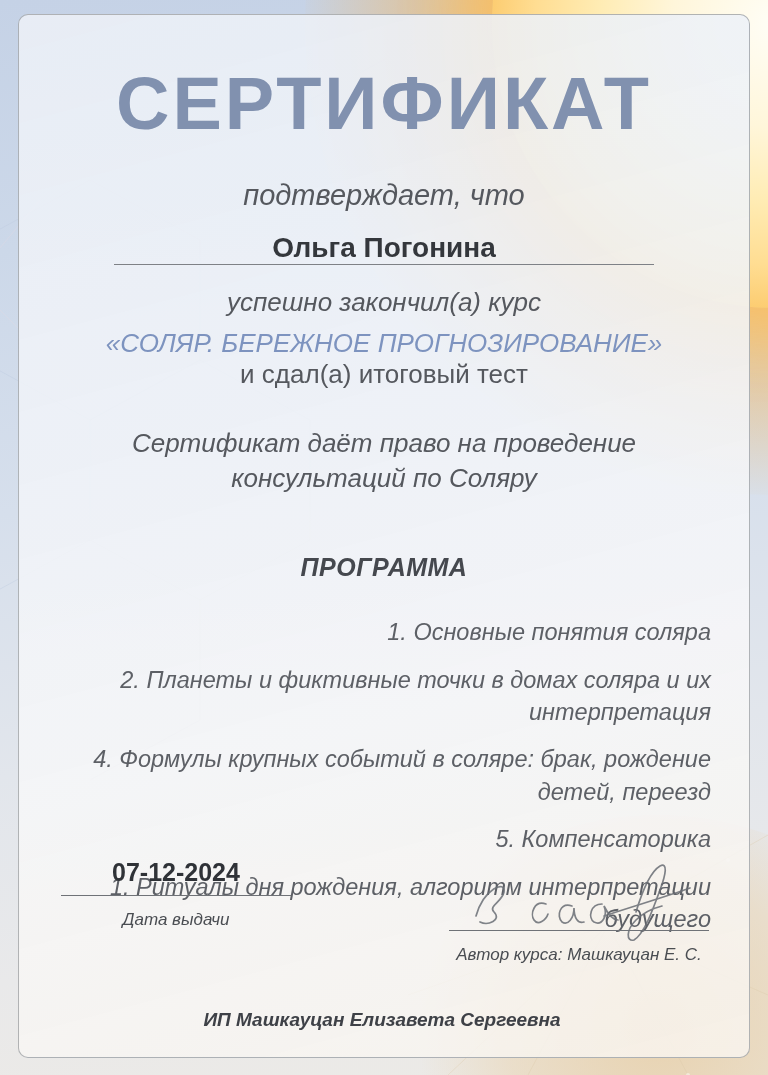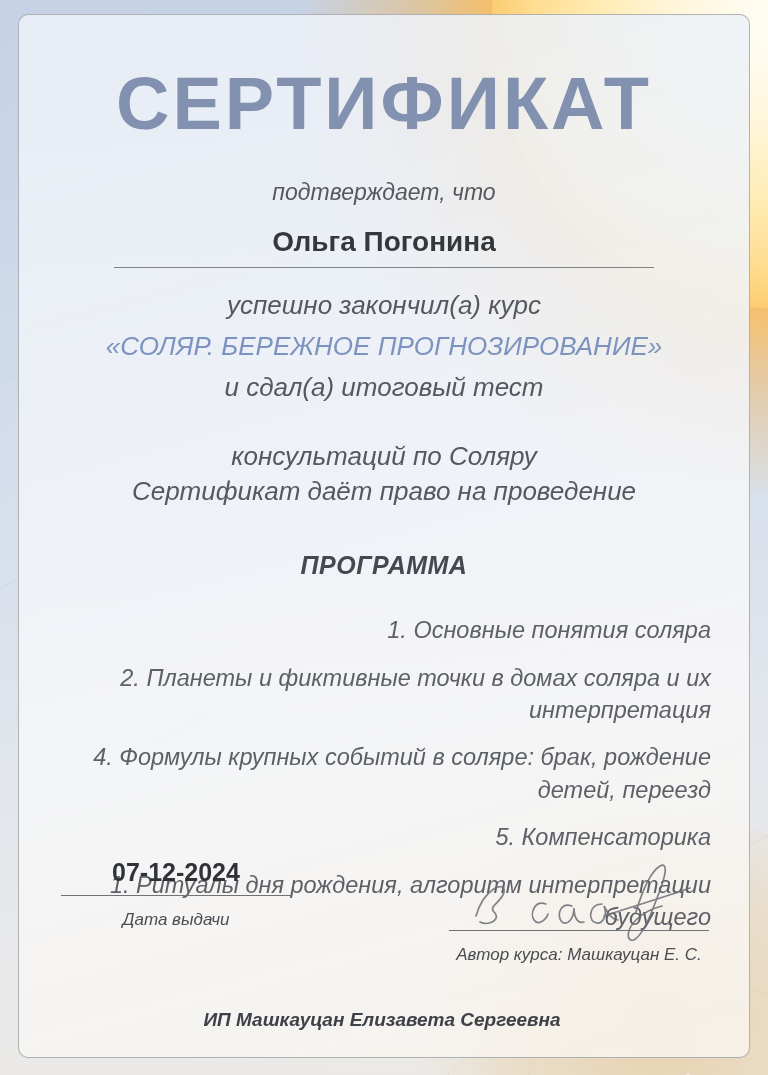--- a/index.html
+++ b/index.html
@@ -74,62 +74,59 @@
     font-size: 74px;
     font-weight: bold;
     letter-spacing: 3px;
     color: #8априори;
     color: #8191af;
     line-height: 1.0;
   }
   .confirms {
     margin-top: 38px;
     font-style: italic;
-    font-size: 23px;
+    font-size: 29px;
     color: #55585e;
   }
   .name-wrap {
     margin: 20px auto 12px auto;
     width: 540px;
     border-bottom: 1.5px solid #7e8186;
-    padding-bottom: 9px;
   }
   .name {
     font-size: 28px;
     font-weight: bold;
     color: #34373c;
   }
   .completed {
     margin-top: 22px;
     font-style: italic;
     font-size: 26px;
     color: #55585e;
   }
   .course {
     margin-top: 10px;
     font-style: italic;
     font-weight: normal;
     font-size: 26px;
     color: #7d93bf;
   }
   .passed {
-    margin-top: 10px;
-    font-style: italic;
     font-size: 26px;
     color: #55585e;
   }
   .rights {
     margin-top: 36px;
     font-style: italic;
     font-size: 26px;
     line-height: 1.35;
     color: #55585e;
   }
   .program-heading {
-    margin-top: 42px;
+    margin-top: 57px;
     font-style: italic;
     font-weight: bold;
     font-size: 25px;
     letter-spacing: 0.5px;
     color: #45484e;
   }
   .program-list {
     margin: 34px 38px 0 27px;
     text-align: right;
     list-style: none;
@@ -221,22 +218,22 @@
 
   <div class="name-wrap">
     <span class="name">Ольга Погонина</span>
   </div>
 
   <div class="completed">успешно закончил(а) курс</div>
   <div class="course">«СОЛЯР. БЕРЕЖНОЕ ПРОГНОЗИРОВАНИЕ»</div>
   <div class="passed">и сдал(а) итоговый тест</div>
 
   <div class="rights">
+    <div>Сертификат даёт право на проведение</div>
     <div>консультаций по Соляру</div>
-    <div>Сертификат даёт право на проведение</div>
   </div>
 
   <div class="program-heading">ПРОГРАММА</div>
 
   <ul class="program-list">
       <li>1. Основные понятия соляра</li>
       <li>2. Планеты и фиктивные точки в домах соляра и их интерпретация</li>
       <li>4. Формулы крупных событий в соляре: брак, рождение детей, переезд</li>
       <li>5. Компенсаторика</li>
       <li>1. Ритуалы дня рождения, алгоритм интерпретации будущего</li>

